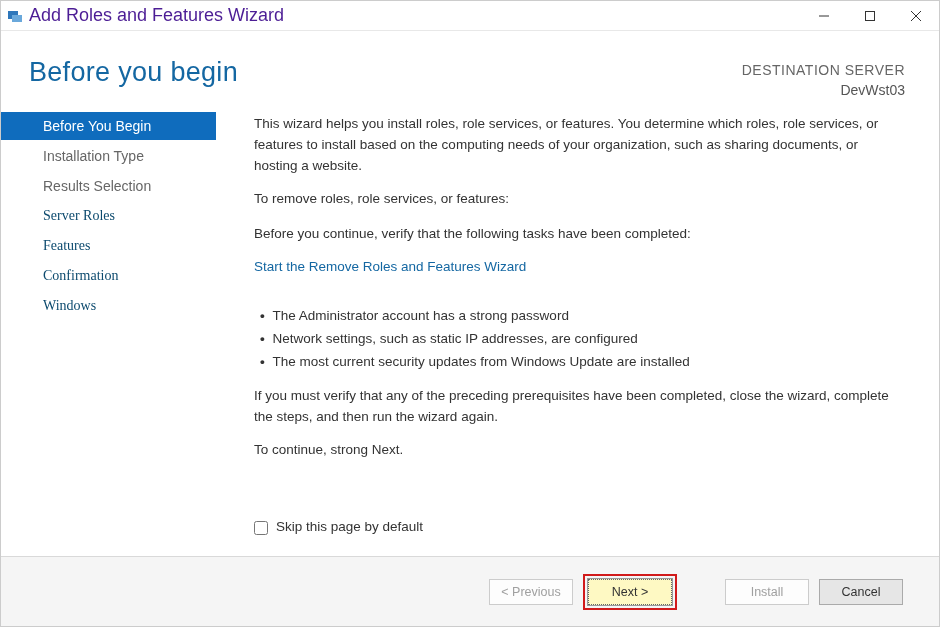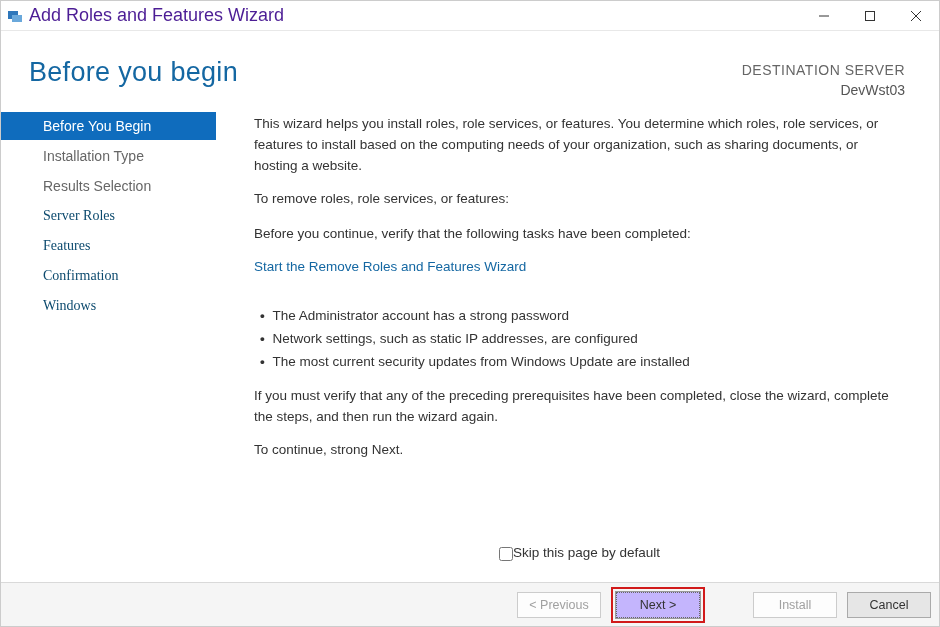--- a/index.html
+++ b/index.html
@@ -107,35 +107,35 @@
     .content .link { color: #1467a2; cursor: pointer; }
     .content ul { list-style: none; margin: 16px 0 12px 6px; }
     .content ul li::before { content: "• "; font-weight: bold; margin-right: 4px; }
     .content ul li { margin-bottom: 2px; }
 
     .skip-row {
       margin-top: auto;
       padding: 8px 0 14px 0;
       display: flex;
       align-items: center;
-      justify-content: center;
+      gap: 8px;
     }
     .skip-row input[type="checkbox"] {
       width: 14px; height: 14px;
     }
 
     .footer {
-      height: 44px;
+      height: 70px;
       border-top: 1px solid #d9d9d9;
       background: #f5f5f5;
       display: flex;
       align-items: center;
       justify-content: flex-end;
       gap: 10px;
-      padding-right: 8px;
+      padding-right: 36px;
     }
     .btn {
       min-width: 84px;
       height: 26px;
       background: #fff;
       border: 1px solid #aaa;
       font-size: 12.5px;
       color: #333;
       display: inline-flex;
       align-items: center;
@@ -145,21 +145,21 @@
     .btn.disabled { color: #a0a0a0; border-color: #ccc; background: #fdfdfd; }
     .btn.cancel { background: #e6e6e6; }
     .btn-gap { width: 28px; }
     .next-wrap {
       border: 2px solid #d11a1a;
       padding: 3px;
     }
     .btn.next {
       border: 1px dotted #666;
       outline: 1px solid #999;
-      background: #c4b5fd;
+      background: #fef9c3;
     }
   </style>
 </head>
 <body>
 
 <div class="window">
 
   <div class="titlebar">
     <span class="titlebar-icon">
       <svg width="16" height="16" viewBox="0 0 16 16">

